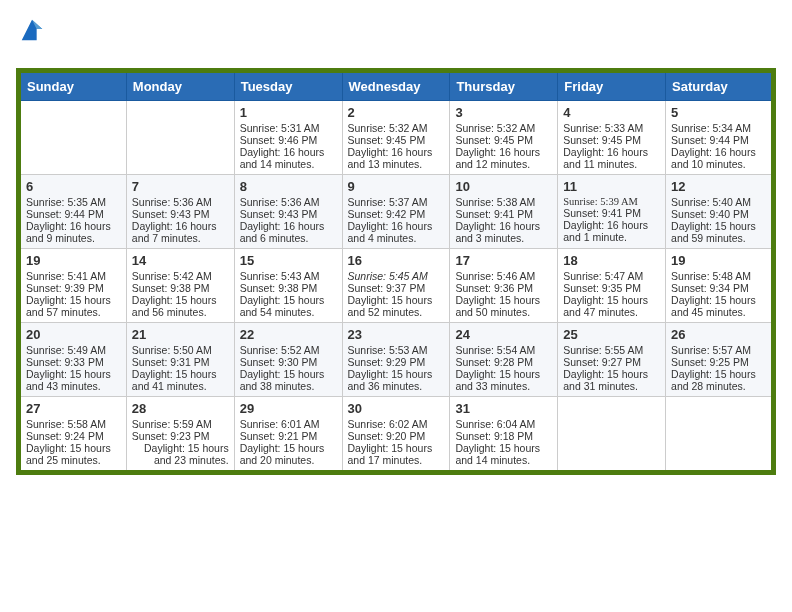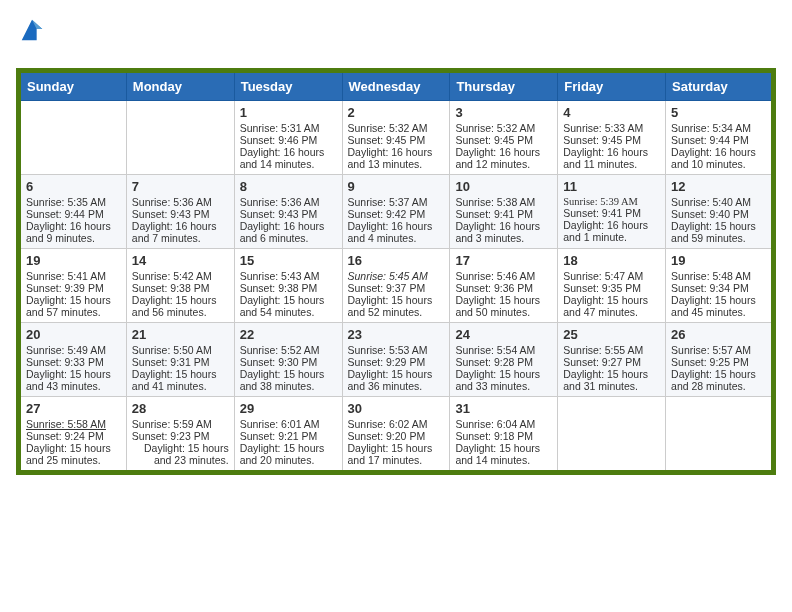--- a/index.html
+++ b/index.html
@@ -280,21 +280,21 @@
         <td>
           <span class="day-number">26</span>
           <span style="display: block;">Sunrise: 5:57 AM</span>
           <span style="display: block;">Sunset: 9:25 PM</span>
           <span style="display: block;">Daylight: 15 hours and 28 minutes.</span>
         </td>
       </tr>
       <tr>
         <td>
           <span class="day-number">27</span>
-          <span style="display: block; text-decoration: underline;">Sunrise: 5:58 AM</span>
+          <span style="display: block;">Sunrise: 5:58 AM</span>
           <span style="display: block;">Sunset: 9:24 PM</span>
           <span style="display: block;">Daylight: 15 hours and 25 minutes.</span>
         </td>
         <td>
           <span class="day-number">28</span>
           <span style="display: block;">Sunrise: 5:59 AM</span>
           <span style="display: block;">Sunset: 9:23 PM</span>
           <span style="display: block; text-align: right;">Daylight: 15 hours and 23 minutes.</span>
         </td>
         <td>

